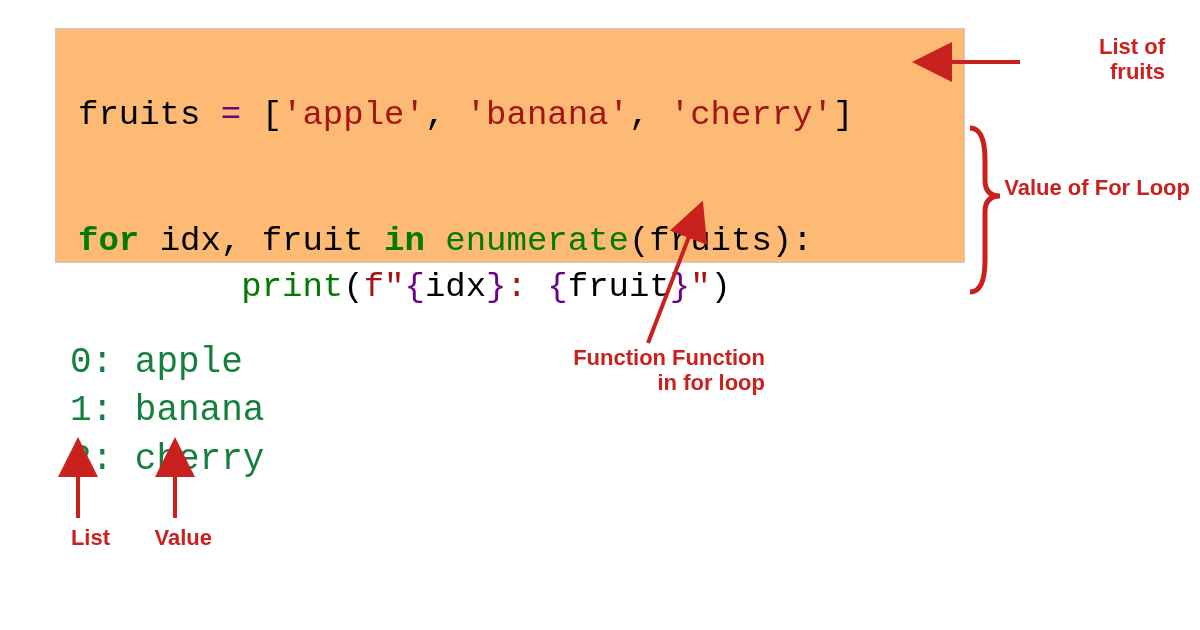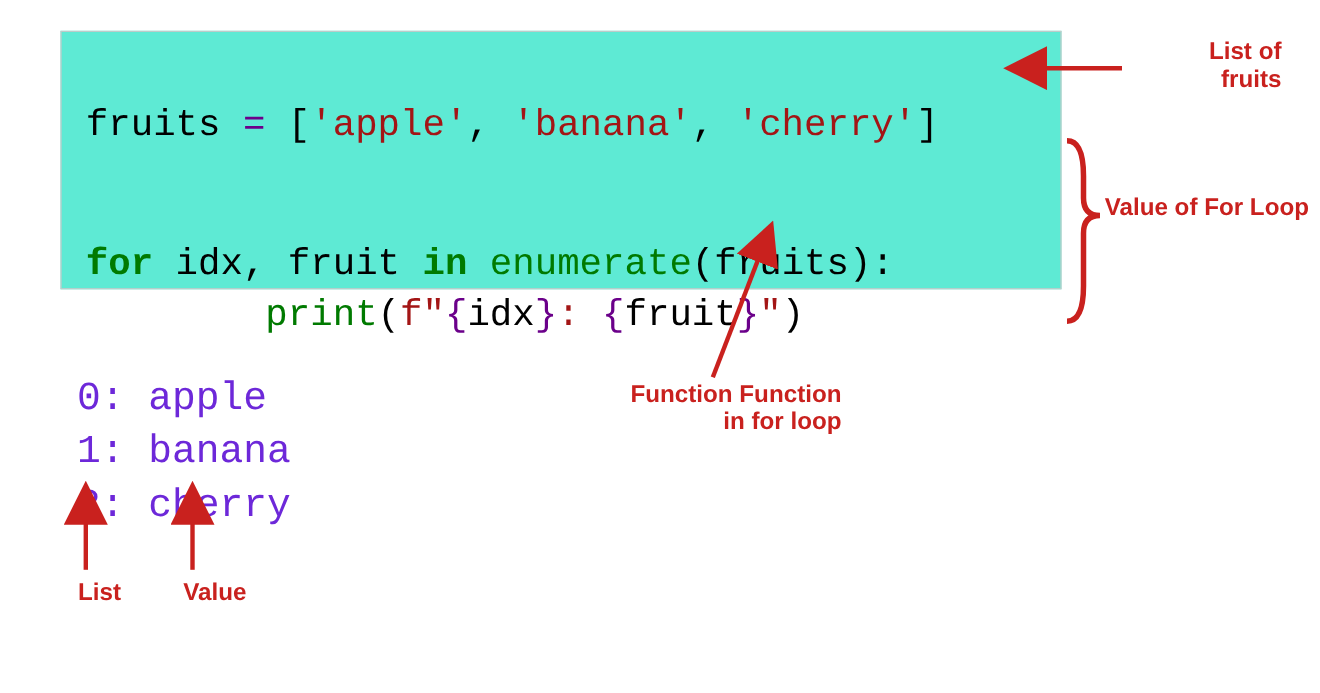--- a/index.html
+++ b/index.html
@@ -12,21 +12,21 @@
     background: #fff;
     position: relative;
     overflow: hidden;
   }
   .code-block {
     position: absolute;
     left: 55px;
     top: 28px;
     width: 910px;
     height: 235px;
-    background: #5eead4;
+    background: #fdba74;
     border: 1px solid #c8c8c8;
     padding: 18px 22px;
     font-family: "Courier New", Courier, monospace;
     font-size: 34px;
     line-height: 1.35;
     color: #000;
     white-space: pre;
   }
   .kw  { color: #007a00; font-weight: 700; }   
   .fn  { color: #007a00; }                     
@@ -36,21 +36,21 @@
   .num, .pn { color: #000; }
   .blnk { display:block; height:34px; }
 
   .output-block {
     position: absolute;
     left: 70px;
     top: 290px;
     font-family: "Courier New", Courier, monospace;
     font-size: 36px;
     line-height: 1.35;
-    color: #6d28d9;
+    color: #15803d;
     white-space: pre;
   }
 
   .annot {
     position: absolute;
     color: #c9211e;
     font-family: Arial, Helvetica, sans-serif;
     font-weight: 700;
     font-size: 22px;
     line-height: 1.15;
@@ -84,21 +84,21 @@
 <div class="annot" style="left:1025px; top:34px; width:140px; white-space:pre-line;">List of
 fruits</div>
 
 <div class="annot" style="left:990px; top:175px; width:200px;">Value of For Loop</div>
 
 <div class="annot" style="left:535px; top:345px; width:230px; white-space:pre-line;">Function Function
 in for loop</div>
 
 <div class="annot" style="left:30px; top:525px; width:80px;">List</div>
 
-<div class="annot" style="left:144px; top:525px; width:80px;">Value</div>
+<div class="annot" style="left:132px; top:525px; width:80px;">Value</div>
 
 <svg class="overlay">
   <defs>
     <marker id="ah" markerWidth="10" markerHeight="10" refX="8" refY="5" orient="auto">
       <path d="M0,0 L10,5 L0,10 z" fill="#c9211e"></path>
     </marker>
   </defs>
 
   <line x1="1020" y1="62" x2="920" y2="62" stroke="#c9211e" stroke-width="4" marker-end="url(#ah)"></line>
 

